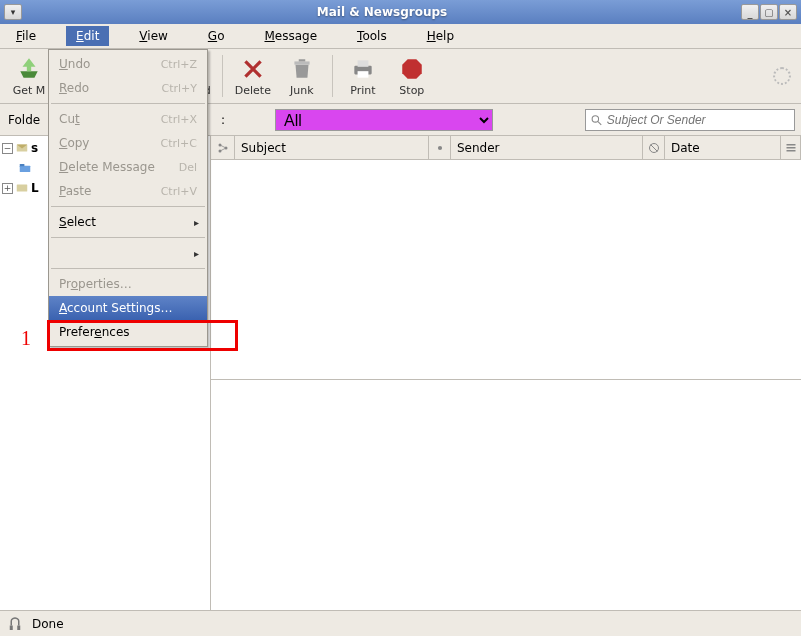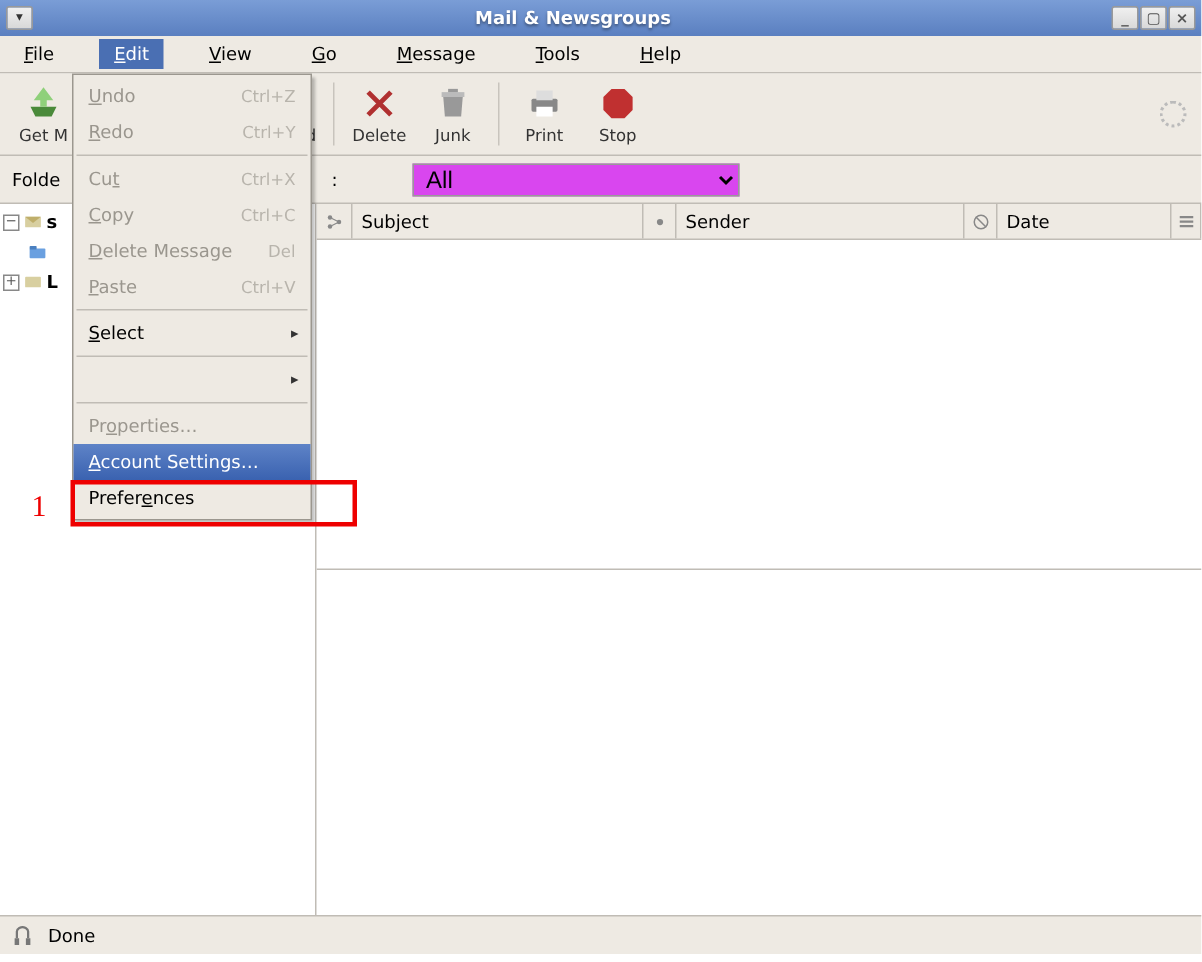--- a/index.html
+++ b/index.html
@@ -165,20 +165,27 @@
   <div class="throbber"></div>
 </div>
 
 <div class="filterbar">
   <span class="folderslabel">Folde</span>
   <div style="width:155px"></div>
   <span>:</span>
   <select>
     <option>All</option>
   </select>
+  <div class="searchbox">
+    <svg width="14" height="14" viewBox="0 0 24 24">
+        <circle cx="10" cy="10" r="6" fill="none" stroke="#888" stroke-width="2"></circle>
+        <line x1="15" y1="15" x2="21" y2="21" stroke="#888" stroke-width="2"></line>
+      </svg>
+    <input type="text" placeholder="Subject Or Sender" style="">
+  </div>
 </div>
 
 <div class="main">
   <div class="sidebar">
     <div class="tree">
       <div class="tree-row">
         <span class="twisty">−</span>
         <span class="tree-icon">
           <svg width="14" height="14" viewBox="0 0 24 24">
               <rect fill="#d8cfa0" x="3" y="6" width="18" height="12" rx="1"></rect>

